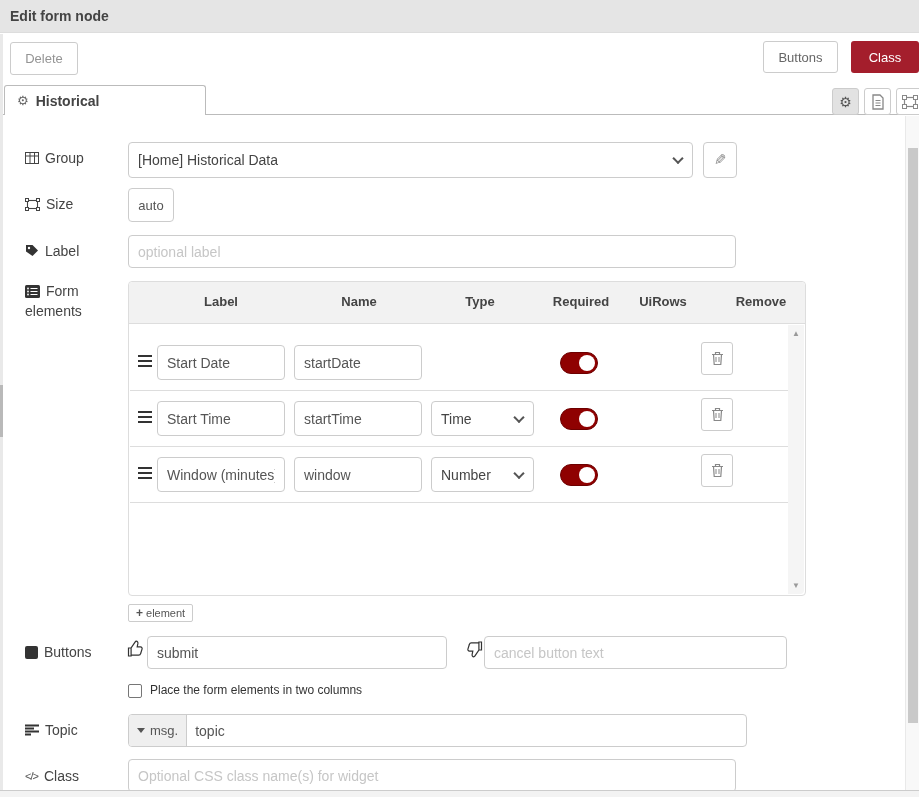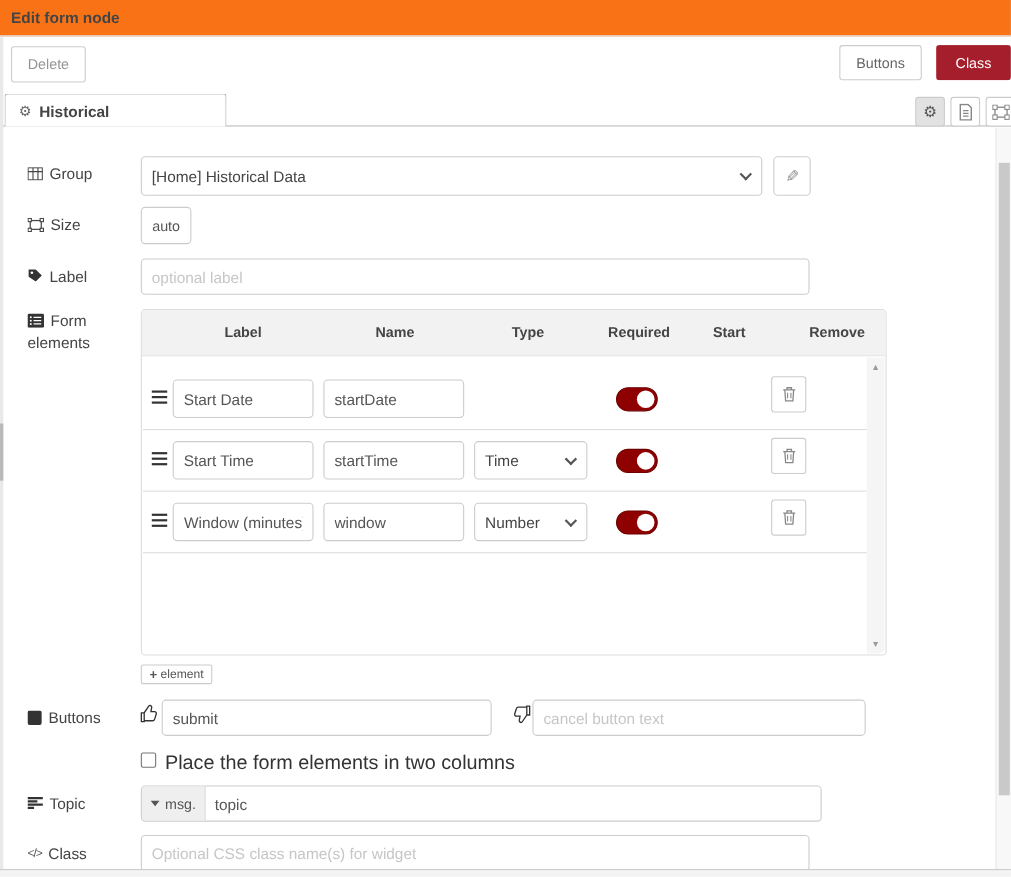--- a/index.html
+++ b/index.html
@@ -2,21 +2,21 @@
 <html><head>
 <meta charset="utf-8">
 <style>
   * { margin:0; padding:0; box-sizing:border-box; }
   html,body { width:919px; height:797px; overflow:hidden; background:#fff;
     font-family:"Liberation Sans","DejaVu Sans",sans-serif; color:#444; }
   .abs { position:absolute; }
 
   
   .dlg-header { position:absolute; left:0; top:0; width:919px; height:33px;
-    background:#f97316; border-bottom:1px solid #ddd; display:flex; align-items:center; padding:0 10px;
+    background:#e5e5e5; border-bottom:1px solid #ddd; display:flex; align-items:center; padding:0 10px;
     font-size:14px; font-weight:bold; color:#444; }
 
   
   .btn { display:inline-flex; align-items:center; justify-content:center;
     background:#fff; border:1px solid #ccc; border-radius:3px; font-size:13px; color:#666; cursor:pointer; }
   .btn-delete { left:10px; top:42px; width:68px; height:33px; color:#949494; }
   .btn-cancel { left:763px; top:41px; width:75px; height:32px; color:#666; }
   .btn-done  { left:851px; top:41px; width:68px; height:32px; color:#fff; border:1px solid transparent; }
 
   
@@ -62,21 +62,21 @@
     font-size:8px; color:#9a9a9a; }
   .tbl-scroll .up { top:4px; } .tbl-scroll .dn { bottom:4px; }
 
   .add-el-btn { position:absolute; left:128px; top:604px; height:18px; padding:0 7px;
     background:#fff; border:1px solid #ccc; border-radius:2px; font-size:11px; color:#555;
     display:inline-flex; align-items:center; gap:3px; cursor:pointer; }
   .add-el-btn b { font-size:12px; }
 
   .checkbox { position:absolute; left:128px; top:684px; width:14px; height:14px;
     border:1px solid #767676; border-radius:2px; background:#fff; cursor:pointer; }
-  .cb-label { position:absolute; left:150px; top:683px; font-size:18px; color:#333; }
+  .cb-label { position:absolute; left:150px; top:683px; font-size:12px; color:#333; }
 
   
   .typed-input { position:absolute; left:128px; top:714px; width:619px; height:33px;
     border:1px solid #ccc; border-radius:4px; background:#fff; display:flex; align-items:center; }
   .typed-prefix { height:100%; background:#efefef; border-right:1px solid #ccc; border-radius:3px 0 0 3px;
     display:flex; align-items:center; gap:5px; padding:0 8px; font-size:13px; color:#555; cursor:pointer; }
   .caret-down { width:0; height:0; border-left:4px solid transparent; border-right:4px solid transparent;
     border-top:5px solid #555; }
   .typed-value { font-size:14px; color:#555; padding-left:8px; }
 
@@ -187,21 +187,21 @@
 <div class="row-label" style="top:303px;">
   <span>elements</span>
 </div>
 
 <div class="el-table">
   <div class="el-head">
     <span style="left:92px;">Label</span>
     <span style="left:230px;">Name</span>
     <span style="left:351px;">Type</span>
     <span style="left:452px;">Required</span>
-    <span style="left:534px;">Start</span>
+    <span style="left:534px;">UiRows</span>
     <span style="left:605px;margin-left:27px;">Remove</span>
   </div>
 
   <div class="el-row" style="top:53px;">
     <div class="drag-handle">
         <i></i>
         <i></i>
         <i></i>
       </div>
     <input class="cell-input" style="left: 27px; width: 128px;" value="Start Date">

